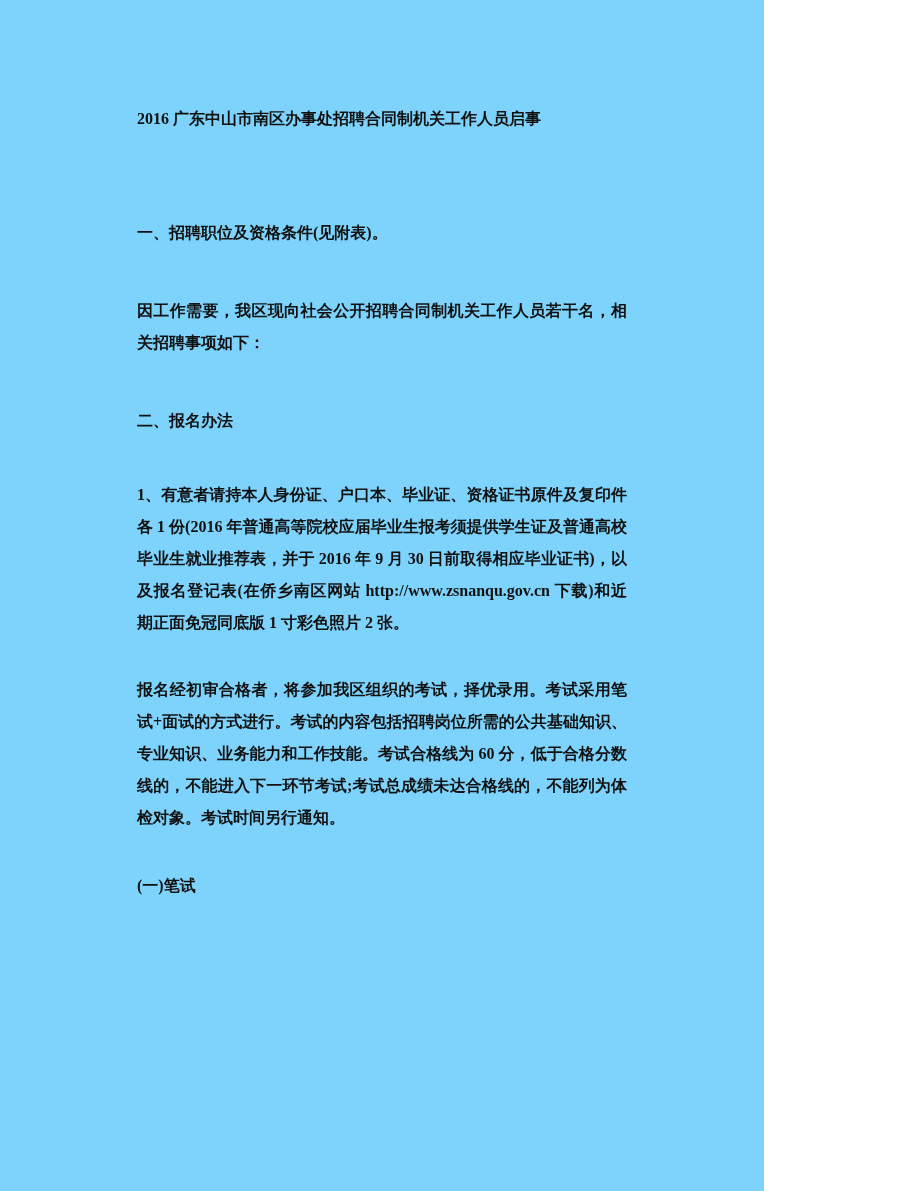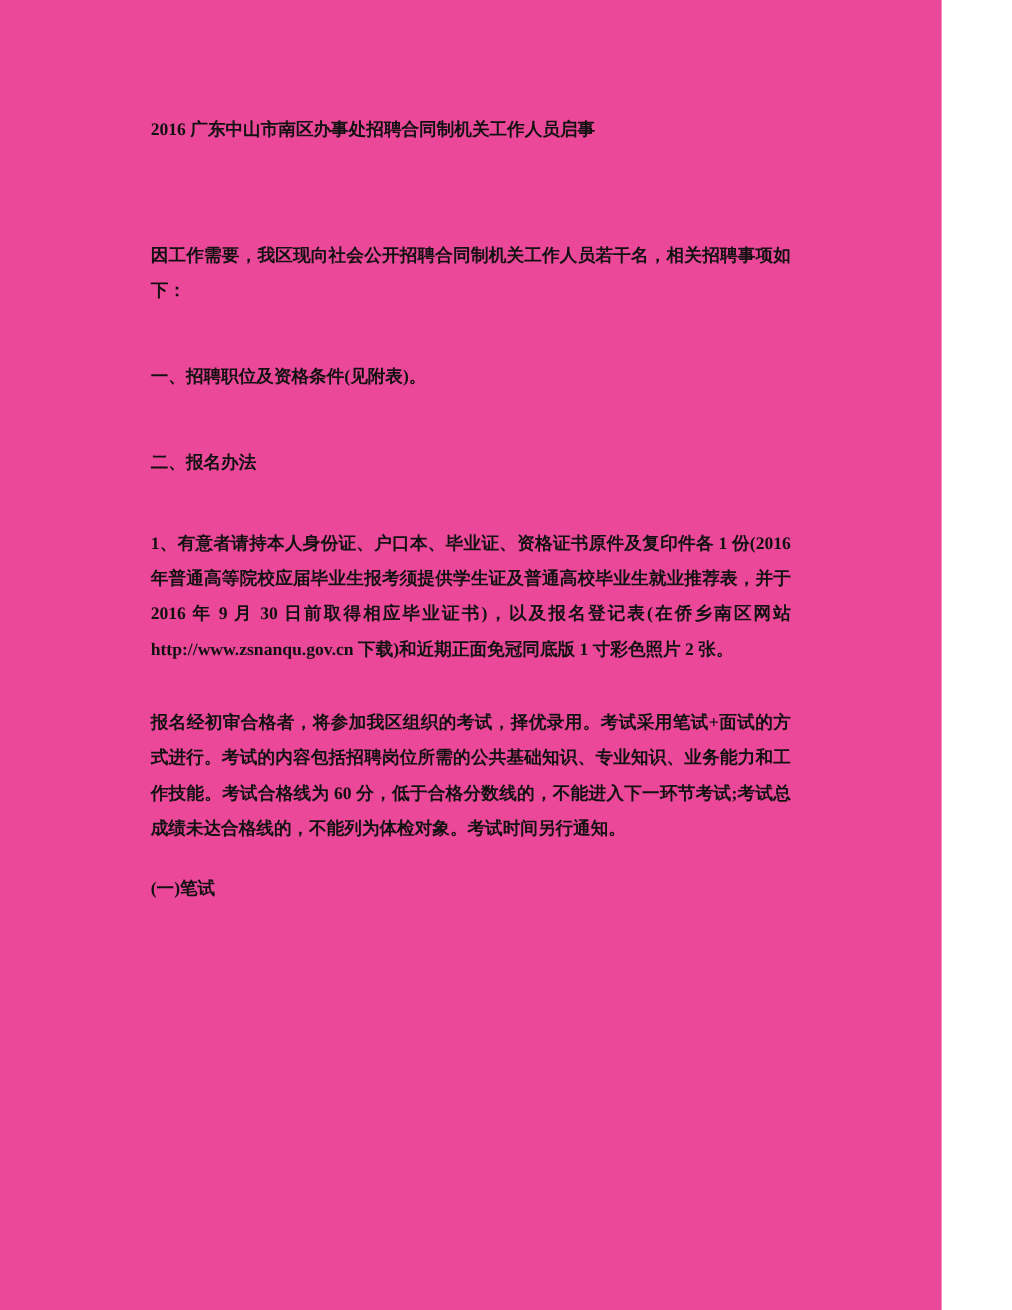--- a/index.html
+++ b/index.html
@@ -3,23 +3,23 @@
 <meta charset="utf-8">
 <style>
   html, body {
     margin: 0;
     padding: 0;
     background: #ffffff;
   }
   .document-page {
     position: relative;
     box-sizing: border-box;
-    width: 856px;
+    width: 764px;
     min-height: 1191px;
-    background: #ec4899;
+    background: #7dd3fc;
     padding: 103px 137px 40px 137px;
     font-family: "Liberation Serif", "DejaVu Serif", serif;
     font-weight: bold;
     font-size: 16px;
     line-height: 32px;
     color: #111111;
     text-align: justify;
     overflow: hidden;
   }
   .doc-block {
@@ -27,35 +27,35 @@
     padding: 0;
     word-break: break-word;
   }
   
   .mb-title { margin-bottom: 82px; }
   .mb-a { margin-bottom: 46px; }
   .mb-b { margin-bottom: 42px; }
   .mb-c { margin-bottom: 35px; }
   .mb-d { margin-bottom: 41px; }
   .mb-e { margin-bottom: 40px; }
-  .mb-f { margin-bottom: 23px; }
+  .mb-f { margin-bottom: 36px; }
   .doc-heading {
     text-align: left;
   }
 </style>
 </head>
 <body>
 
 <div class="document-page">
 
   <p class="doc-block doc-heading mb-title">2016 广东中山市南区办事处招聘合同制机关工作人员启事</p>
 
+  <p class="doc-block doc-heading mb-a">一、招聘职位及资格条件(见附表)。</p>
+
   <p class="doc-block mb-a">因工作需要，我区现向社会公开招聘合同制机关工作人员若干名，相关招聘事项如下：</p>
-
-  <p class="doc-block doc-heading mb-a">一、招聘职位及资格条件(见附表)。</p>
 
   <p class="doc-block doc-heading mb-b">二、报名办法</p>
 
   <p class="doc-block mb-c">1、有意者请持本人身份证、户口本、毕业证、资格证书原件及复印件各 1 份(2016 年普通高等院校应届毕业生报考须提供学生证及普通高校毕业生就业推荐表，并于 2016 年 9 月 30 日前取得相应毕业证书)，以及报名登记表(在侨乡南区网站 http://www.zsnanqu.gov.cn 下载)和近期正面免冠同底版 1 寸彩色照片 2 张。</p>
 
 
 
 
   <p class="doc-block mb-f">报名经初审合格者，将参加我区组织的考试，择优录用。考试采用笔试+面试的方式进行。考试的内容包括招聘岗位所需的公共基础知识、专业知识、业务能力和工作技能。考试合格线为 60 分，低于合格分数线的，不能进入下一环节考试;考试总成绩未达合格线的，不能列为体检对象。考试时间另行通知。</p>
 

